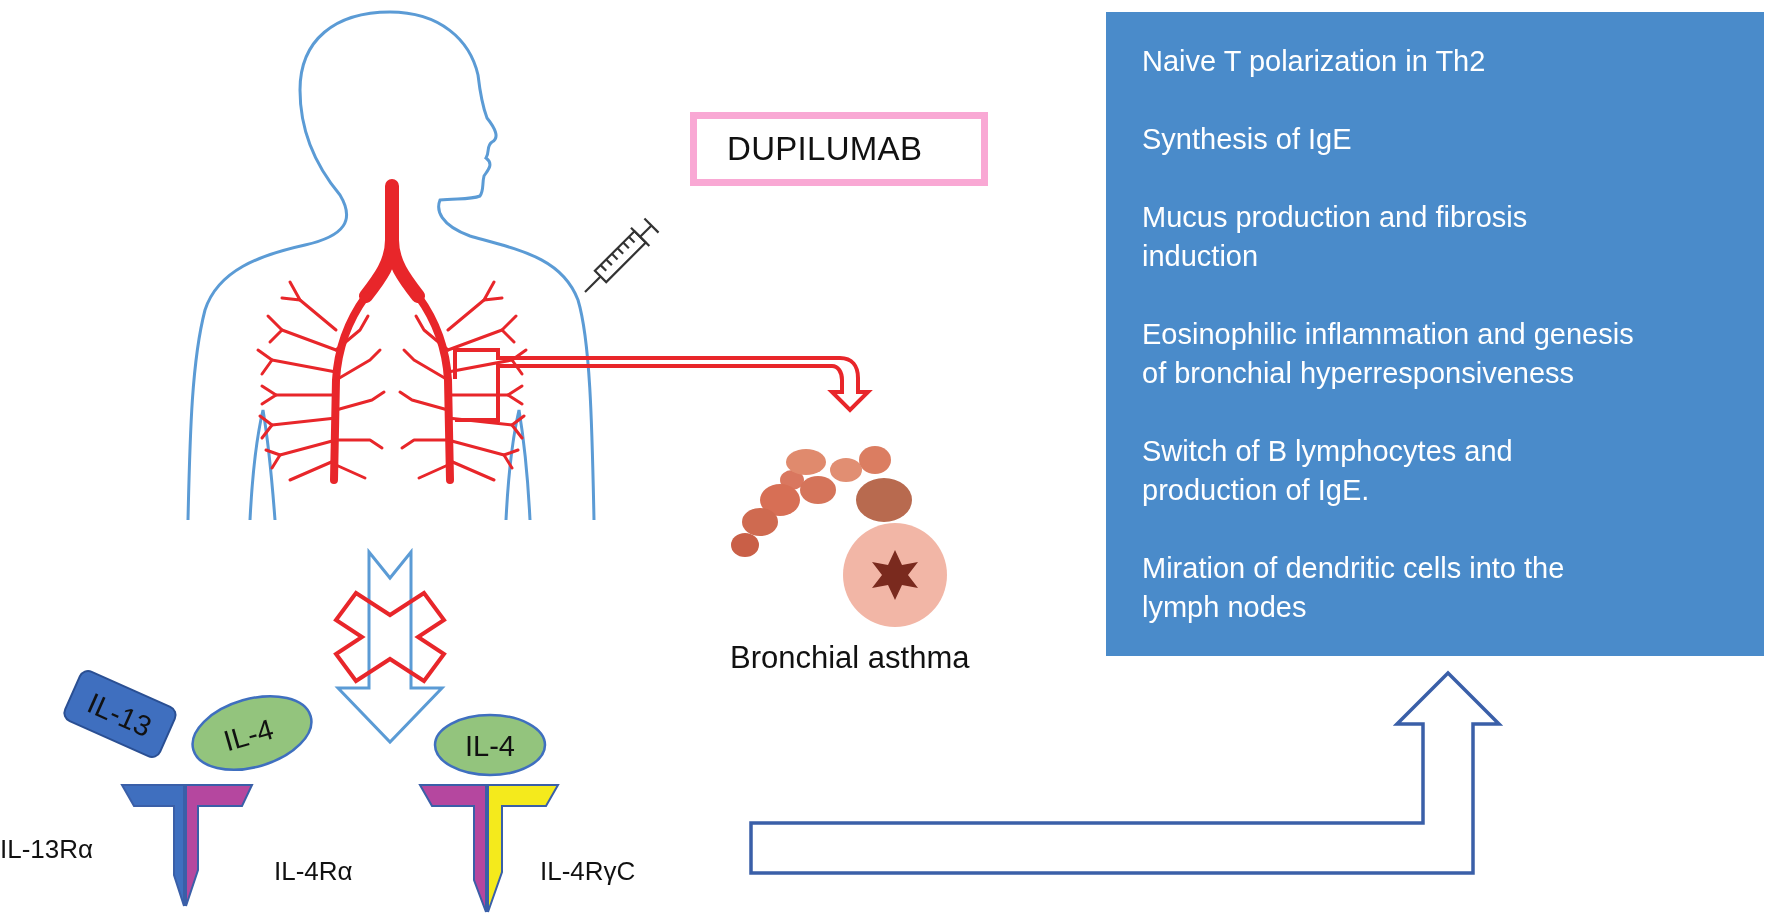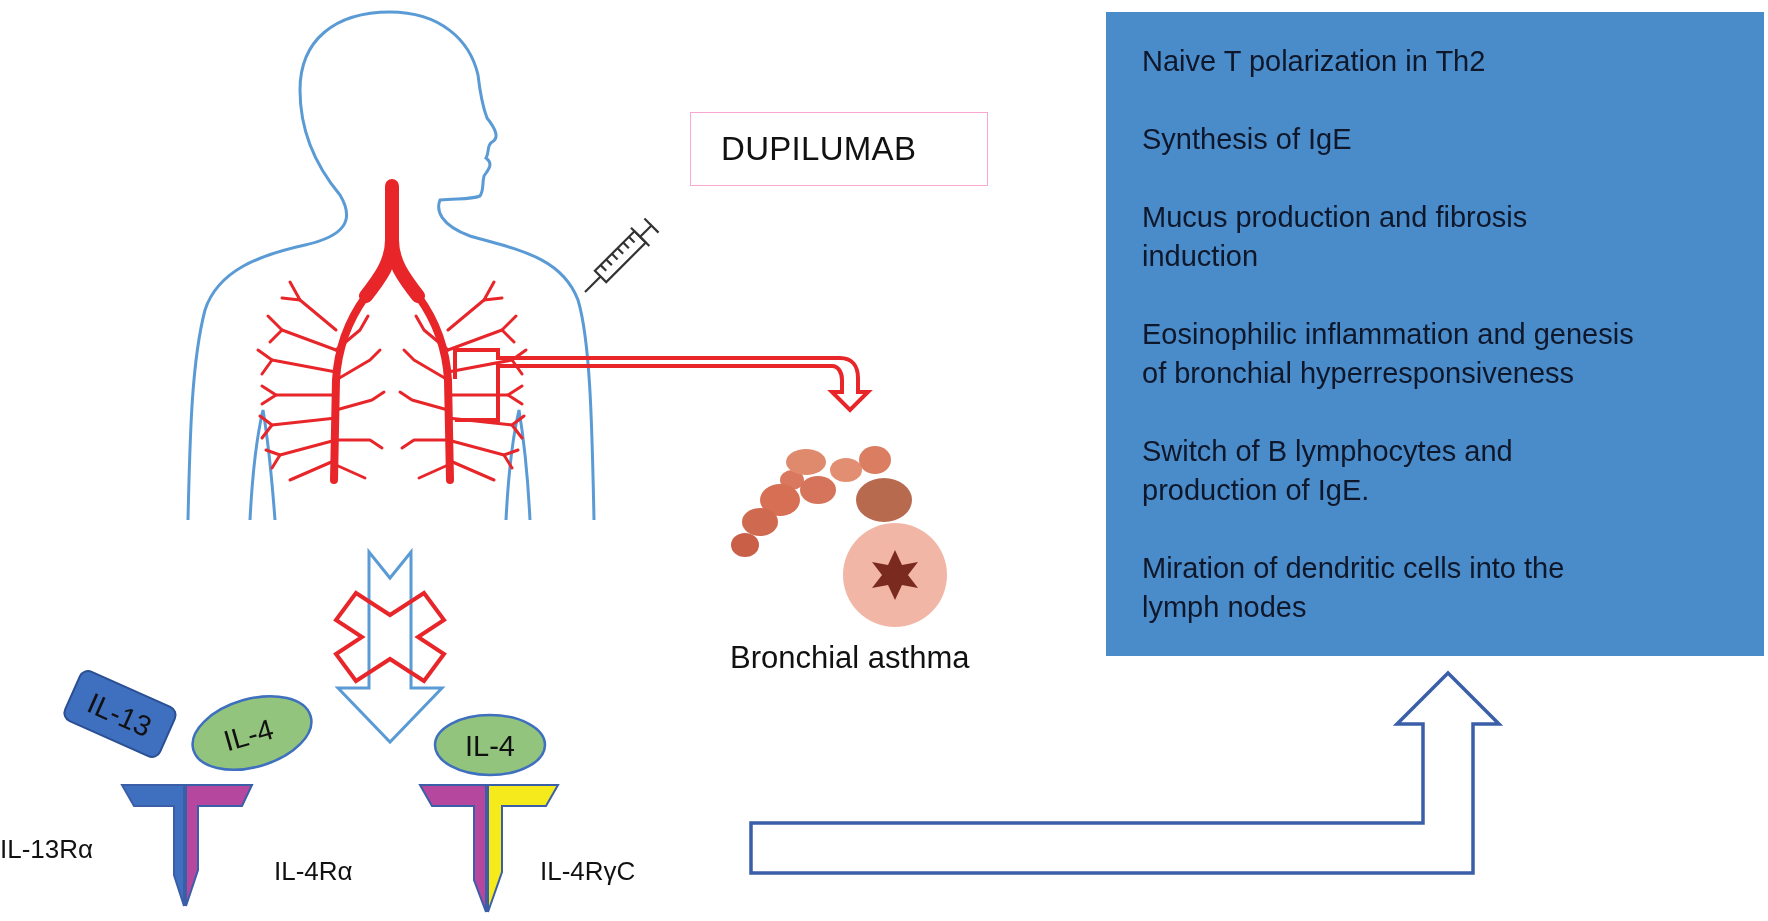--- a/index.html
+++ b/index.html
@@ -1,26 +1,26 @@
 <!DOCTYPE html>
 <html><head>
 <meta charset="utf-8">
 <style>
   html, body { margin: 0; padding: 0; background: #ffffff; }
   body { width: 1768px; height: 921px; position: relative; overflow: hidden;
          font-family: "Liberation Sans", sans-serif; color: #111; }
   .abs { position: absolute; }
   #scene { position: absolute; left: 0; top: 0; }
   .dupi-box { left: 690px; top: 112px; width: 298px; height: 74px;
-              border: 1px solid #f9a8d4; box-sizing: border-box;
+              border: 7px solid #f9a8d4; box-sizing: border-box;
               display: flex; align-items: center; padding-left: 30px;
               font-size: 33px; letter-spacing: 0.3px; color: #111; background:#fff; }
   .effects-box { left: 1106px; top: 12px; width: 658px; height: 644px;
                  background: #4a8bca; box-sizing: border-box; padding: 30px 30px 0 36px; }
-  .effect { font-size: 29px; line-height: 39px; color: #0f172a; margin-bottom: 39px; white-space: pre-line; }
+  .effect { font-size: 29px; line-height: 39px; color: #ffffff; margin-bottom: 39px; white-space: pre-line; }
   .label { font-size: 26px; color: #111; white-space: nowrap; }
   .asthma-label { left: 730px; top: 640px; font-size: 31px; }
   .il13ra { left: 0px; top: 834px; }
   .il4ra { left: 274px; top: 856px; }
   .il4rgc { left: 540px; top: 828px; margin-top: 28px; }
 </style>
 </head>
 <body>
 
 <svg id="scene" width="1768" height="921" viewBox="0 0 1768 921" xmlns="http://www.w3.org/2000/svg">

